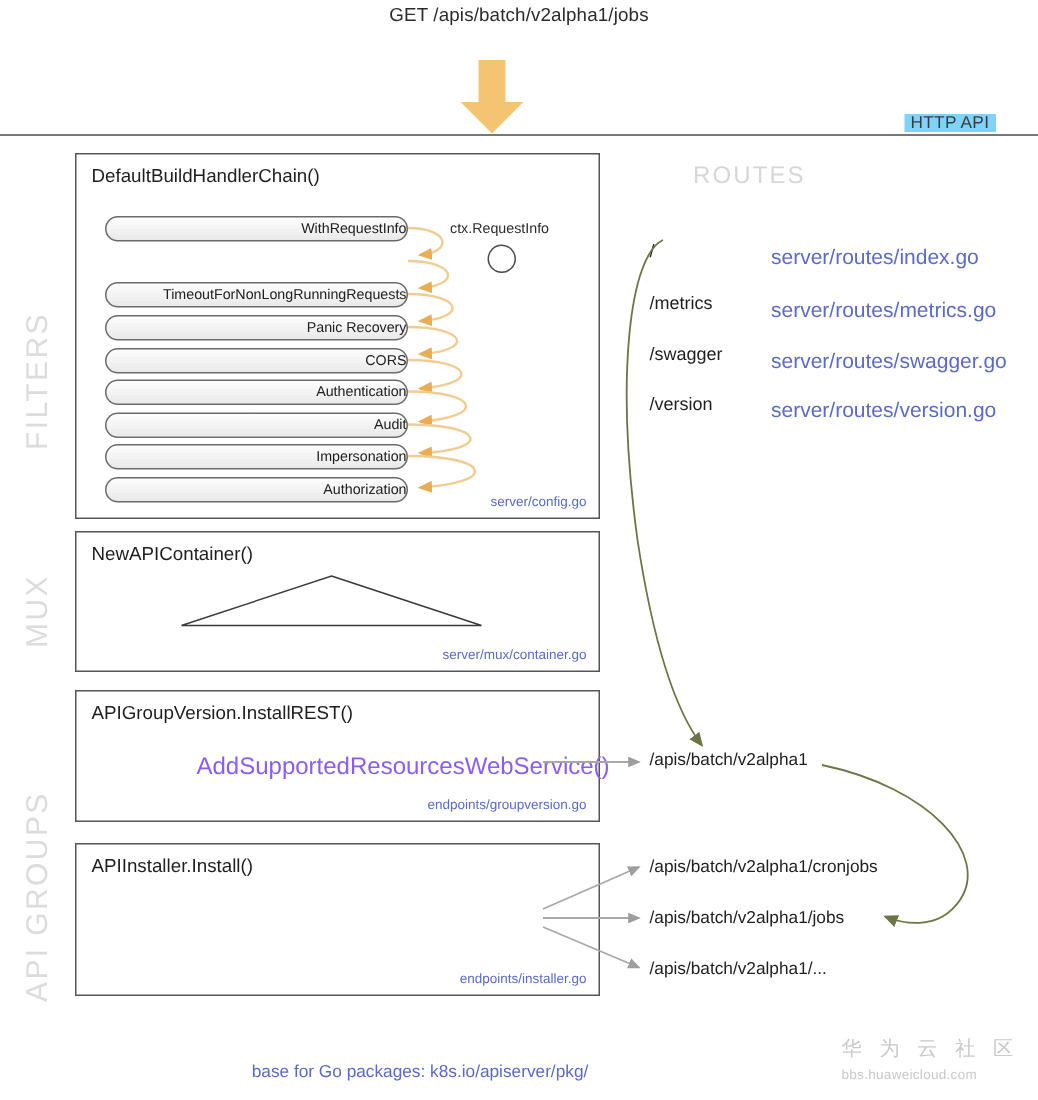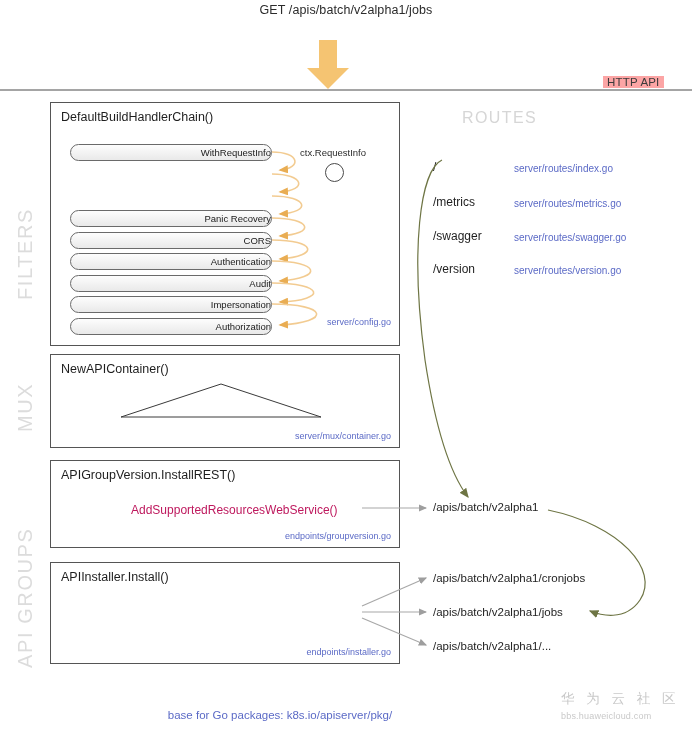--- a/index.html
+++ b/index.html
@@ -35,21 +35,21 @@
 
   
   #http-divider {
     left: 0; top: 83px; width: 692px; height: 14px;
   }
   #http-api-label {
     left: 603px; top: 76px;
     font-size: 11.5px;
     color: #3b3b3b;
     letter-spacing: 0.2px;
-    background: #fca5a5;
+    background: #7dd3fc;
     padding: 0 4px;
   }
 
   
   .band-label {
     color: #dcdcdc;
     font-size: 20px;
     letter-spacing: 1.6px;
     transform-origin: left top;
     transform: rotate(-90deg);
@@ -125,33 +125,33 @@
   .route-path {
     position: absolute;
     left: 433px;
     font-size: 12px;
     color: #1e1e1e;
     white-space: nowrap;
   }
   .route-file {
     position: absolute;
     left: 514px;
-    font-size: 10px;
+    font-size: 14px;
     color: #5b6ac6;
     white-space: nowrap;
   }
 
   
   #mux-triangle { left: 118px; top: 382px; width: 205px; height: 40px; }
 
   
   .fn-label {
     position: absolute;
-    font-size: 12px;
-    color: #be185d;
+    font-size: 16px;
+    color: #8b5cf6;
     white-space: nowrap;
   }
   #fn-addsupported { left: 131px; top: 503px; }
   #fn-register     { left: 131px; top: 607px; }
 
   
   .api-path {
     position: absolute;
     left: 433px;
     font-size: 11.5px;
@@ -206,24 +206,25 @@
     </svg>
   </div>
   <div class="abs" id="http-api-label">HTTP API</div>
 
   <div class="abs band-label" id="band-filters">FILTERS</div>
   <div class="abs band-label" id="band-mux">MUX</div>
   <div class="abs band-label" id="band-apigroups">API GROUPS</div>
 
   <div class="abs box" id="box-filters">
     <div class="box-title">DefaultBuildHandlerChain()</div>
-    <div class="gofile" style="right:8px; bottom:18px;text-align:center;">server/config.go</div>
+    <div class="gofile" style="right:8px; bottom:6px;text-align:center;">server/config.go</div>
   </div>
 
   <div class="abs pill" style="top:144px">WithRequestInfo</div>
+  <div class="abs pill" style="top:188px">TimeoutForNonLongRunningRequests</div>
   <div class="abs pill" style="top:210px">Panic Recovery</div>
   <div class="abs pill" style="top:232px">CORS</div>
   <div class="abs pill" style="top:253px">Authentication</div>
   <div class="abs pill" style="top:275px">Audit</div>
   <div class="abs pill" style="top:296px">Impersonation</div>
   <div class="abs pill" style="top:318px">Authorization</div>
 
   <div class="abs" id="ctx-label">ctx.RequestInfo</div>
   <div class="abs" id="ctx-circle"></div>
 

